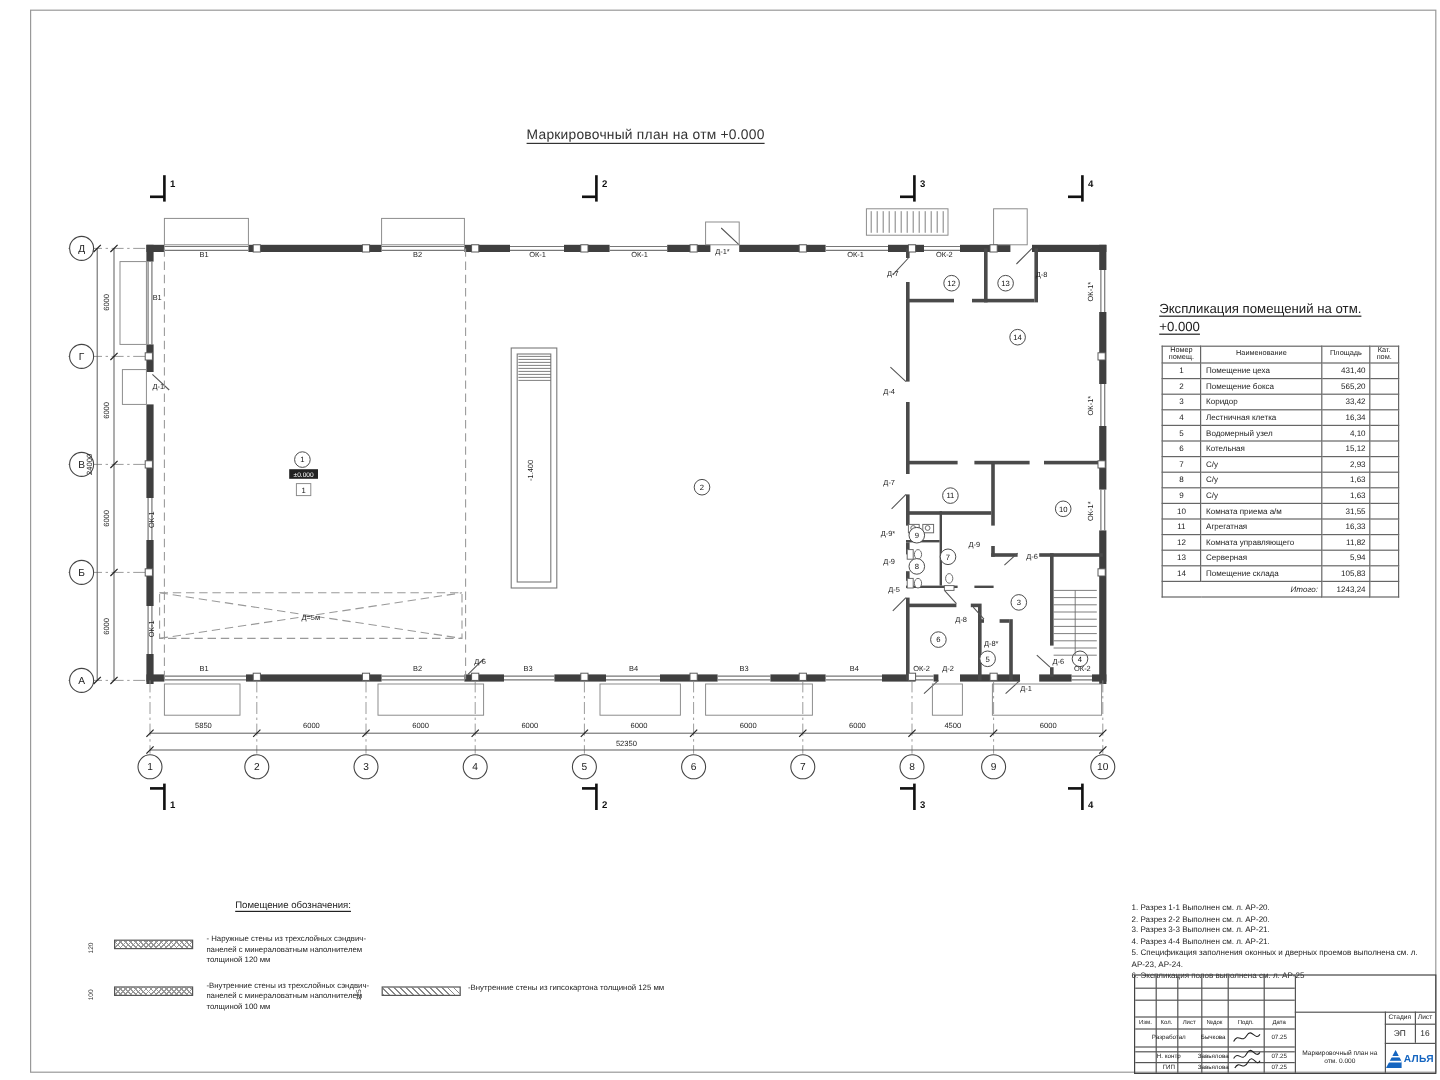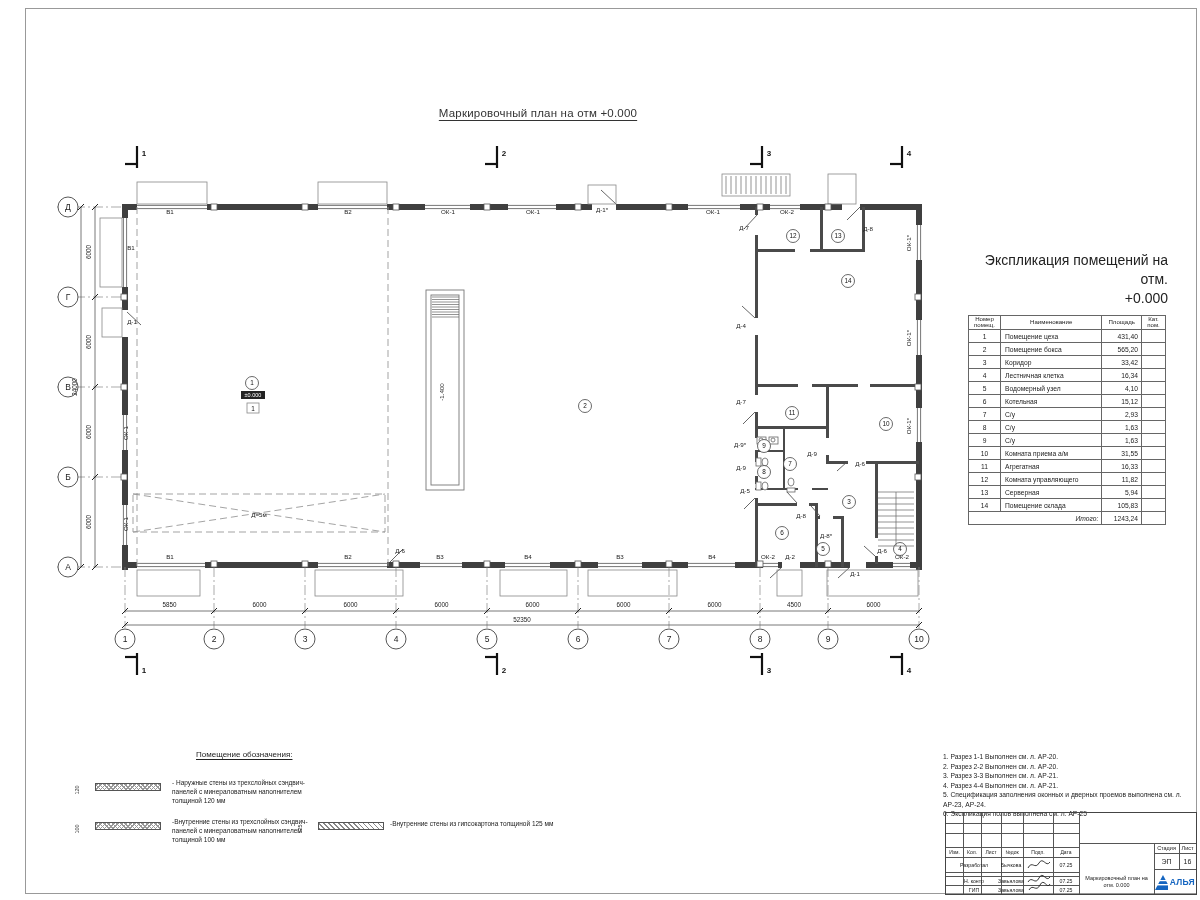--- a/index.html
+++ b/index.html
@@ -26,21 +26,21 @@
   .sec{stroke:#111;stroke-width:2.2;fill:none}
   .sect{font-size:8px;font-weight:bold;fill:#111}
   .thin{fill:none;stroke:#888;stroke-width:.8}
   .dash{fill:none;stroke:#999;stroke-width:.9;stroke-dasharray:7 4}
   .st{stroke:#666;stroke-width:.7;fill:none}
   .pit{fill:none;stroke:#777;stroke-width:.9}
   .fix{fill:#fff;stroke:#666;stroke-width:.8}
   .dl{stroke:#555;stroke-width:.9;fill:none}
 
   #room-table{position:absolute;left:966px;top:251px;width:202px;}
-  .rt-title{text-align:right;font-size:14px;text-underline-offset:2px;
+  .rt-title{text-align:left;font-size:11px;text-decoration:underline;text-underline-offset:2px;
             line-height:1.35;color:#222;}
   table.rt{border-collapse:collapse;margin:7px auto 0;width:198px;font-size:6.7px;color:#222;}
   .rt th,.rt td{border:1px solid #666;padding:0 2px;height:12px;font-weight:normal;}
   .rt th{font-size:6.1px;line-height:1.1;}
   .rt .c{text-align:center}.rt .l{text-align:left;padding-left:4px}.rt .r{text-align:right;padding-right:3px}
 
   #legend-title{position:absolute;left:196px;top:750px;font-size:8px;color:#222;
                 text-decoration:underline;text-underline-offset:2px;}
   .lg-bar{position:absolute;width:64px;height:6px;border:1px solid #555;}
   .lg-bar.cross{background:

